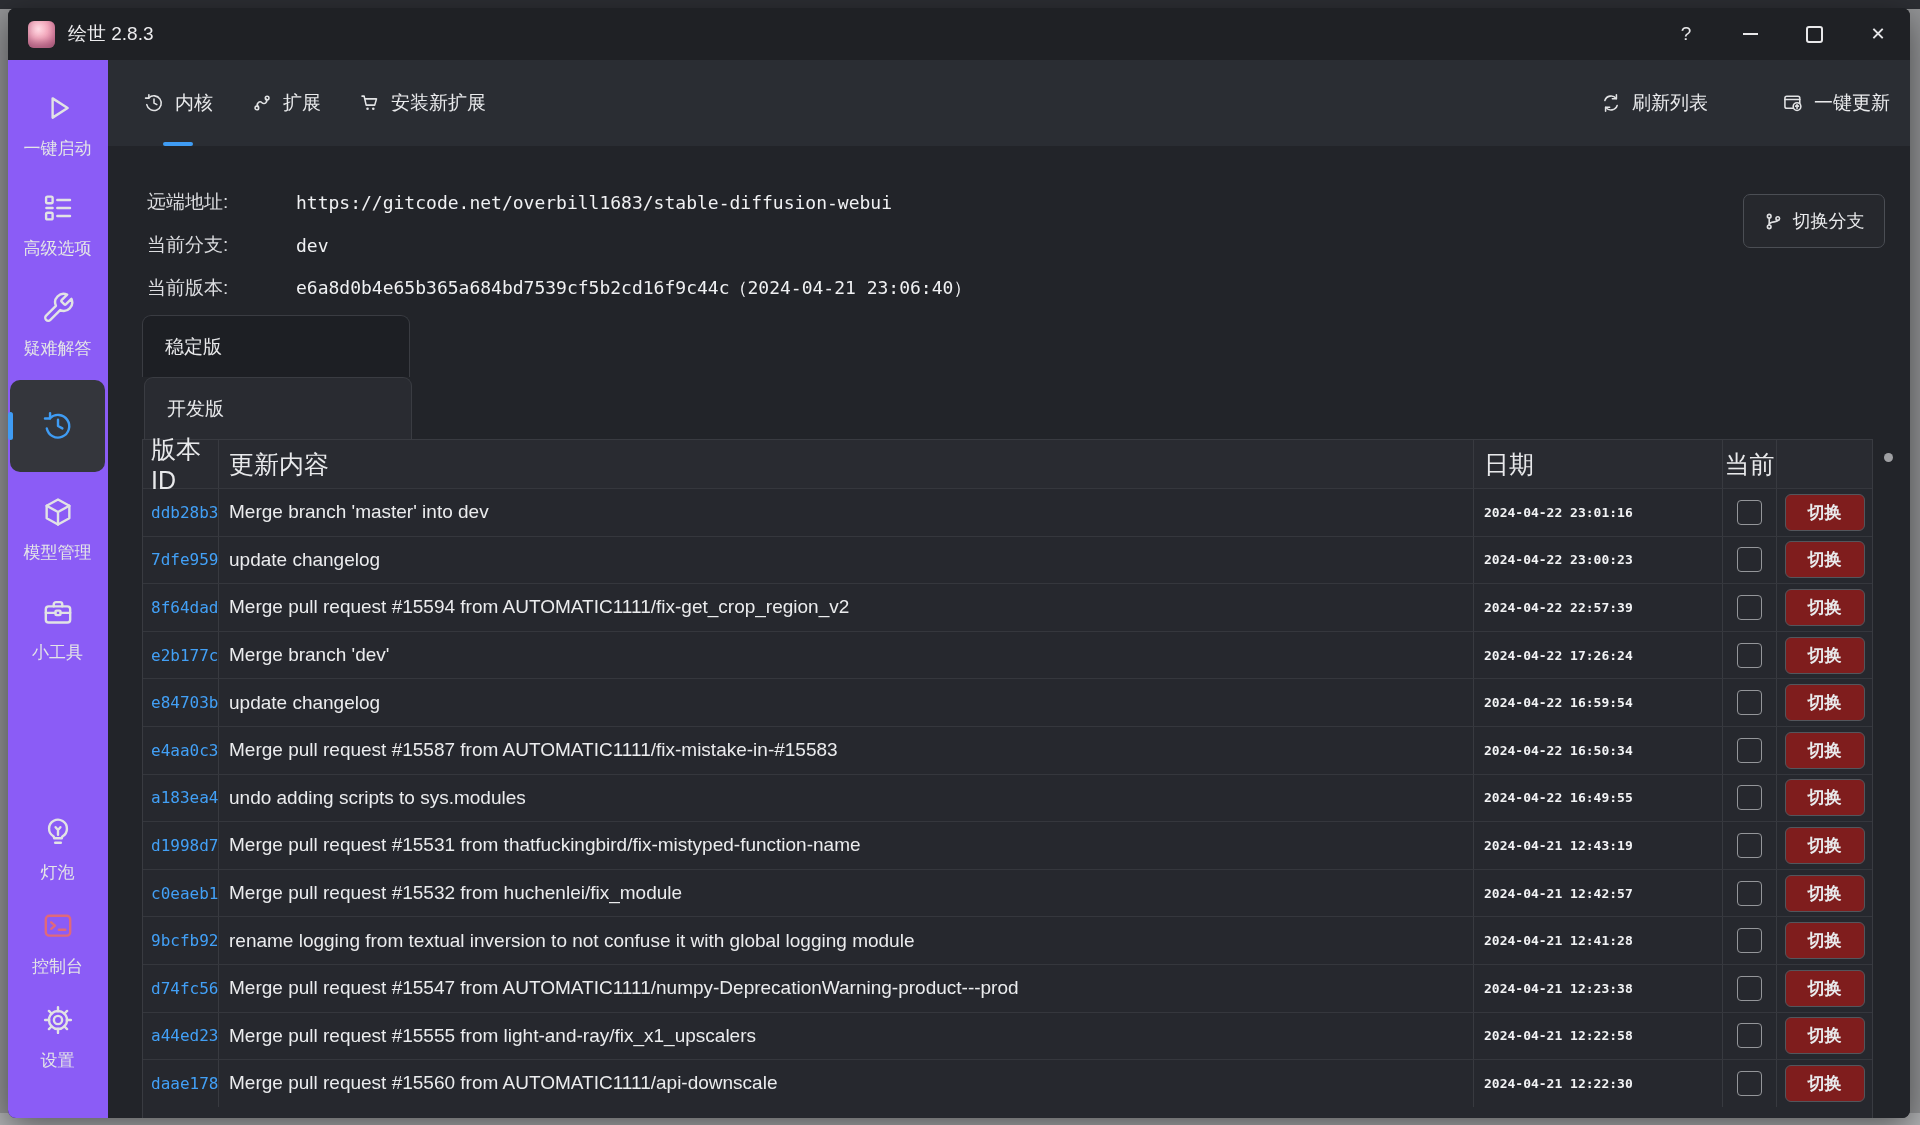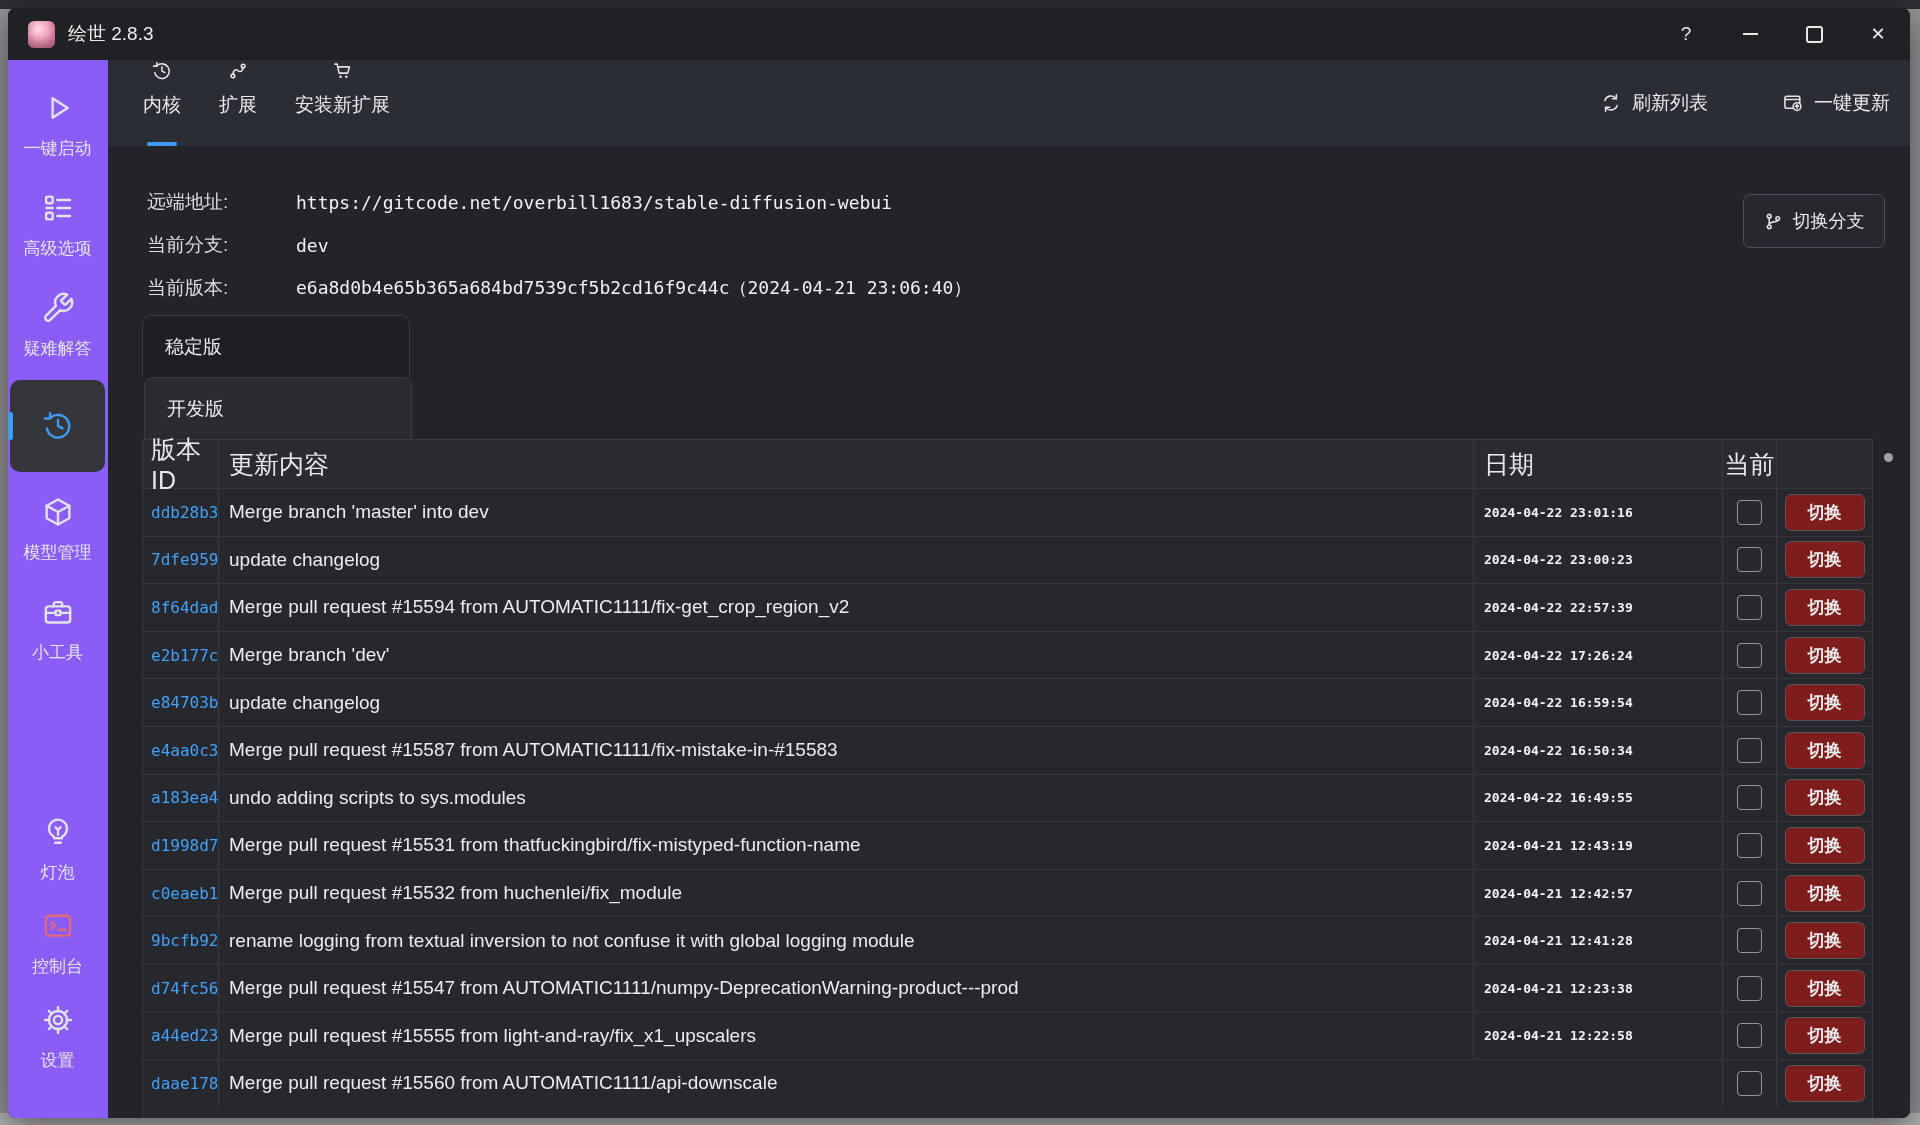--- a/index.html
+++ b/index.html
@@ -36,21 +36,21 @@
   .active-bar{position:absolute;left:-2px;top:50%;transform:translateY(-50%);width:5px;height:28px;
     border-radius:3px;background:#3f9cf4;}
   .spacer{flex:1;}
   .side-item.bi{margin-bottom:6px;}
   .side-item.bi:last-child{margin-bottom:0;}
   svg.ic{fill:none;stroke:currentColor;stroke-width:1.7;stroke-linecap:round;stroke-linejoin:round;}
   
   .main{flex:1;display:flex;flex-direction:column;min-width:0;}
   .tabbar{flex:0 0 86px;height:86px;background:#2a2d33;display:flex;align-items:center;
     padding:0 20px 0 35px;gap:38px;}
-  .tab{display:flex;align-items:center;gap:10px;color:#e9eaec;font-size:19px;height:100%;position:relative;flex-direction:column;}
+  .tab{display:flex;align-items:center;gap:10px;color:#e9eaec;font-size:19px;height:100%;position:relative;}
   .tab .ticon{width:22px;height:22px;color:#e2e3e5;}
   .tab-underline{position:absolute;bottom:0;left:50%;transform:translateX(-50%);width:30px;height:4px;
     border-radius:2px;background:#3f9cf4;display:none;}
   .tab.active .tab-underline{display:block;}
   .tab-actions{margin-left:auto;display:flex;align-items:flex-end;gap:74px;}
   .tbtn{display:flex;align-items:center;gap:10px;color:#e9eaec;font-size:19px;}
   .tbtn .ticon{width:22px;height:22px;color:#e2e3e5;}
   
   .content{flex:1;position:relative;background:#222429;padding:0 37px 0 34px;overflow:hidden;}
   .info{margin:36px 0 0 5px;}
@@ -408,20 +408,21 @@
                 <div class="td c-cur">
                   <span class="cbx"></span>
                 </div>
                 <div class="td c-act">
                   <button class="switch-btn">切换</button>
                 </div>
               </div>
               <div class="trow">
                 <div class="td c-id">daae178</div>
                 <div class="td c-msg">Merge pull request #15560 from AUTOMATIC1111/api-downscale</div>
+                <div class="td c-date">2024-04-21 12:22:30</div>
                 <div class="td c-cur">
                   <span class="cbx"></span>
                 </div>
                 <div class="td c-act">
                   <button class="switch-btn">切换</button>
                 </div>
               </div>
             </div>
         </div>
 

